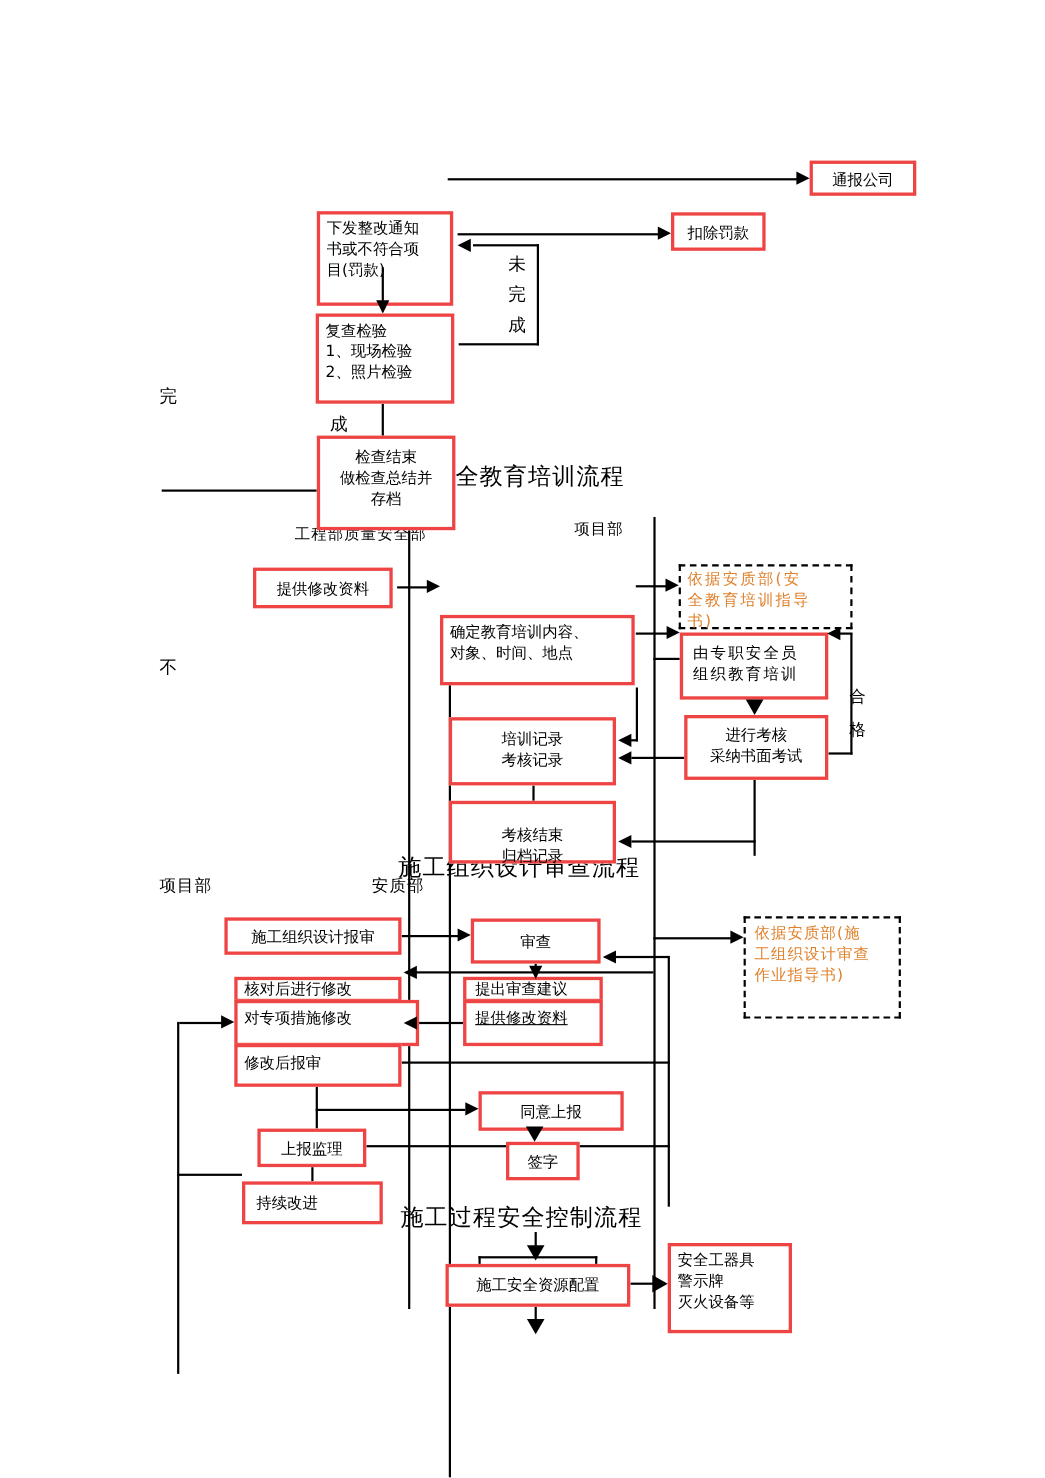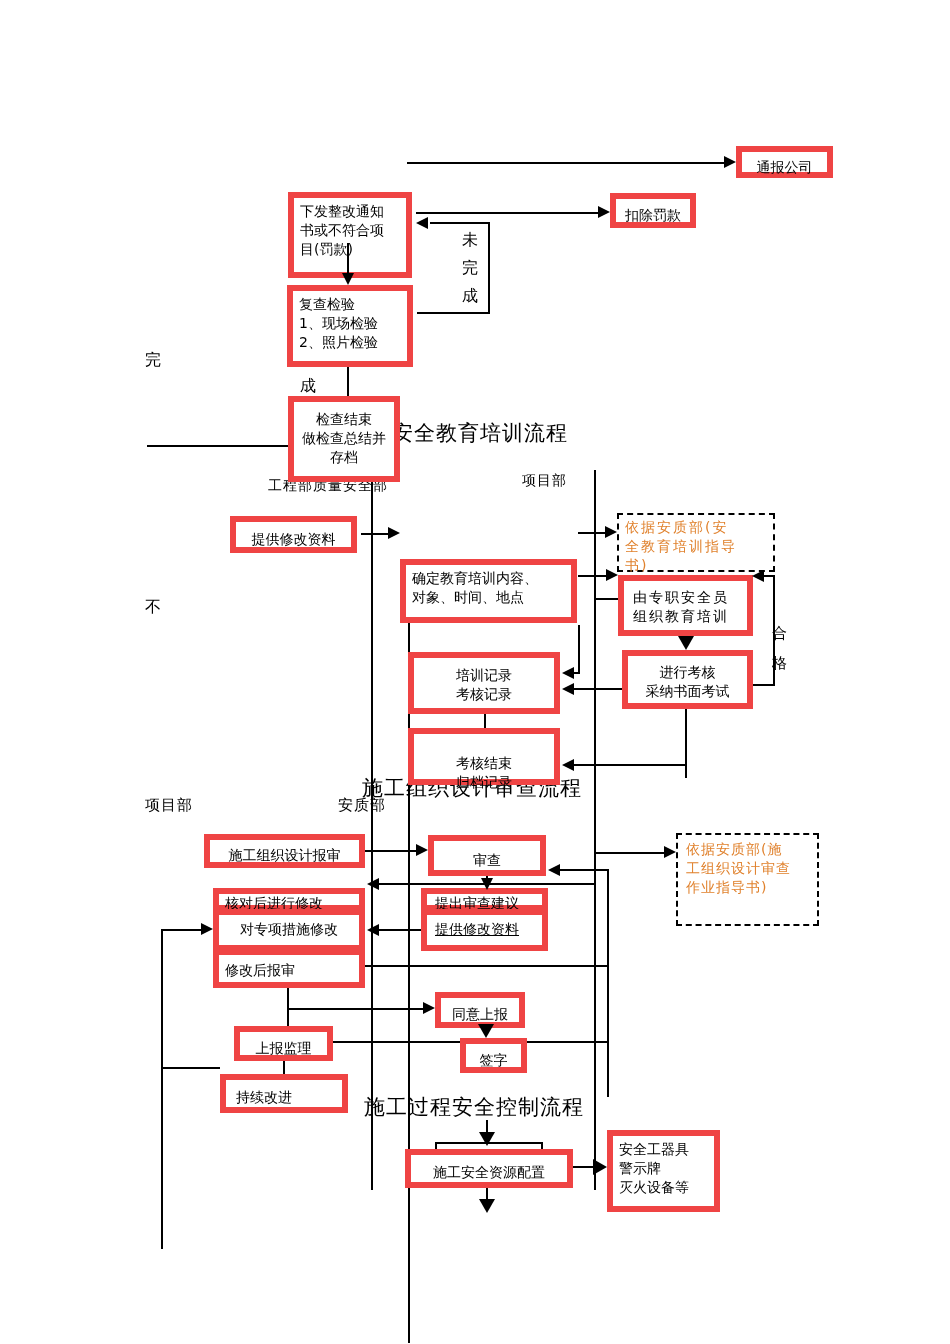--- a/index.html
+++ b/index.html
@@ -1,18 +1,18 @@
 <!DOCTYPE html>
 <html><head>
 <meta charset="utf-8">
 <style>
   html,body{margin:0;padding:0;background:#fff;}
   .page{position:relative;width:950px;height:1344px;background:#fff;overflow:hidden;
         font-family:"DejaVu Sans","Liberation Sans",sans-serif;color:#000;}
-  .box{position:absolute;box-sizing:border-box;border:6px solid #ef4444;background:#fff;
+  .box{position:absolute;box-sizing:border-box;border:3px solid #ef4444;background:#fff;
        z-index:2;font-size:14px;line-height:19px;padding:4px 6px;white-space:pre-line;}
   .box.c{text-align:center;}
   .box.dashed{border:2px dashed #000;color:#e0812c;letter-spacing:2px;}
   .lbl{position:absolute;z-index:2;font-size:16px;white-space:pre-line;}
   .hdr{position:absolute;z-index:2;font-size:14px;letter-spacing:1px;white-space:nowrap;}
   .title{position:absolute;z-index:0;font-size:21px;letter-spacing:1px;white-space:nowrap;}
   .hl{position:absolute;height:2px;background:#000;z-index:1;}
   .vl{position:absolute;width:2px;background:#000;z-index:1;}
   .ar{position:absolute;width:0;height:0;z-index:3;border:6px solid transparent;}
   .ar.r{border-left:12px solid #000;border-right:0;}
@@ -46,21 +46,21 @@
 格</div>
 
   <div class="box c" style="left:736px;top:146px;width:97px;height:32px;line-height:22px;">通报公司</div>
   <div class="box" style="left:288px;top:192px;width:124px;height:86px;">下发整改通知
 书或不符合项
 目(罚款)</div>
   <div class="box c" style="left:610px;top:193px;width:86px;height:35px;line-height:25px;">扣除罚款</div>
   <div class="box" style="left:287px;top:285px;width:126px;height:82px;">复查检验
 1、现场检验
 2、照片检验</div>
-  <div class="box c" style="left:288px;top:396px;width:112px;height:86px;padding-top:8px;">检查结束
+  <div class="box c" style="left:288px;top:396px;width:126px;height:86px;padding-top:8px;">检查结束
 做检查总结并
 存档</div>
 
   <div class="box c" style="left:230px;top:516px;width:127px;height:37px;line-height:26px;">提供修改资料</div>
   <div class="box" style="left:400px;top:559px;width:177px;height:64px;">确定教育培训内容、
 对象、时间、地点</div>
   <div class="box" style="left:618px;top:575px;width:135px;height:61px;padding:7px 9px;letter-spacing:2px;">由专职安全员
 组织教育培训</div>
   <div class="box dashed" style="left:617px;top:513px;width:158px;height:59px;padding:3px 6px;">依据安质部(安
 全教育培训指导
@@ -68,28 +68,28 @@
   <div class="box c" style="left:622px;top:650px;width:131px;height:59px;padding-top:7px;">进行考核
 采纳书面考试</div>
   <div class="box c" style="left:408px;top:652px;width:152px;height:62px;padding-top:8px;">培训记录
 考核记录</div>
   <div class="box c" style="left:408px;top:728px;width:152px;height:57px;padding-top:20px;">考核结束
 归档记录</div>
 
   <div class="box c" style="left:204px;top:834px;width:161px;height:34px;line-height:23px;text-align:center;">施工组织设计报审</div>
   <div class="box c" style="left:428px;top:835px;width:118px;height:41px;line-height:30px;">审查</div>
   <div class="box" style="left:213px;top:888px;width:152px;height:23px;line-height:17px;padding:1px 6px;">核对后进行修改</div>
-  <div class="box" style="left:213px;top:909px;width:152px;height:42px;padding:5px 6px;text-align:center;">对专项措施修改</div>
+  <div class="box" style="left:213px;top:909px;width:168px;height:42px;padding:5px 6px;">对专项措施修改</div>
   <div class="box" style="left:213px;top:949px;width:152px;height:39px;padding:6px 6px;">修改后报审</div>
   <div class="box" style="left:421px;top:888px;width:127px;height:23px;line-height:17px;padding:1px 8px;">提出审查建议</div>
   <div class="box" style="left:421px;top:909px;width:127px;height:42px;padding:5px 8px;text-decoration:underline;">提供修改资料</div>
   <div class="box dashed" style="left:676px;top:833px;width:143px;height:93px;padding:5px 8px;letter-spacing:1px;">依据安质部(施
 工组织设计审查
 作业指导书)</div>
-  <div class="box c" style="left:435px;top:992px;width:90px;height:36px;line-height:25px;">同意上报</div>
+  <div class="box c" style="left:435px;top:992px;width:132px;height:36px;line-height:25px;">同意上报</div>
   <div class="box c" style="left:234px;top:1026px;width:99px;height:35px;line-height:24px;">上报监理</div>
   <div class="box c" style="left:460px;top:1038px;width:67px;height:35px;line-height:25px;">签字</div>
   <div class="box" style="left:220px;top:1074px;width:128px;height:39px;padding:8px 10px;">持续改进</div>
 
   <div class="box c" style="left:405px;top:1149px;width:168px;height:39px;line-height:27px;">施工安全资源配置</div>
   <div class="box" style="left:607px;top:1130px;width:113px;height:82px;">安全工器具
 警示牌
 灭火设备等</div>
 
   <div class="hl" style="left:407px;top:162px;width:318px;"></div>

